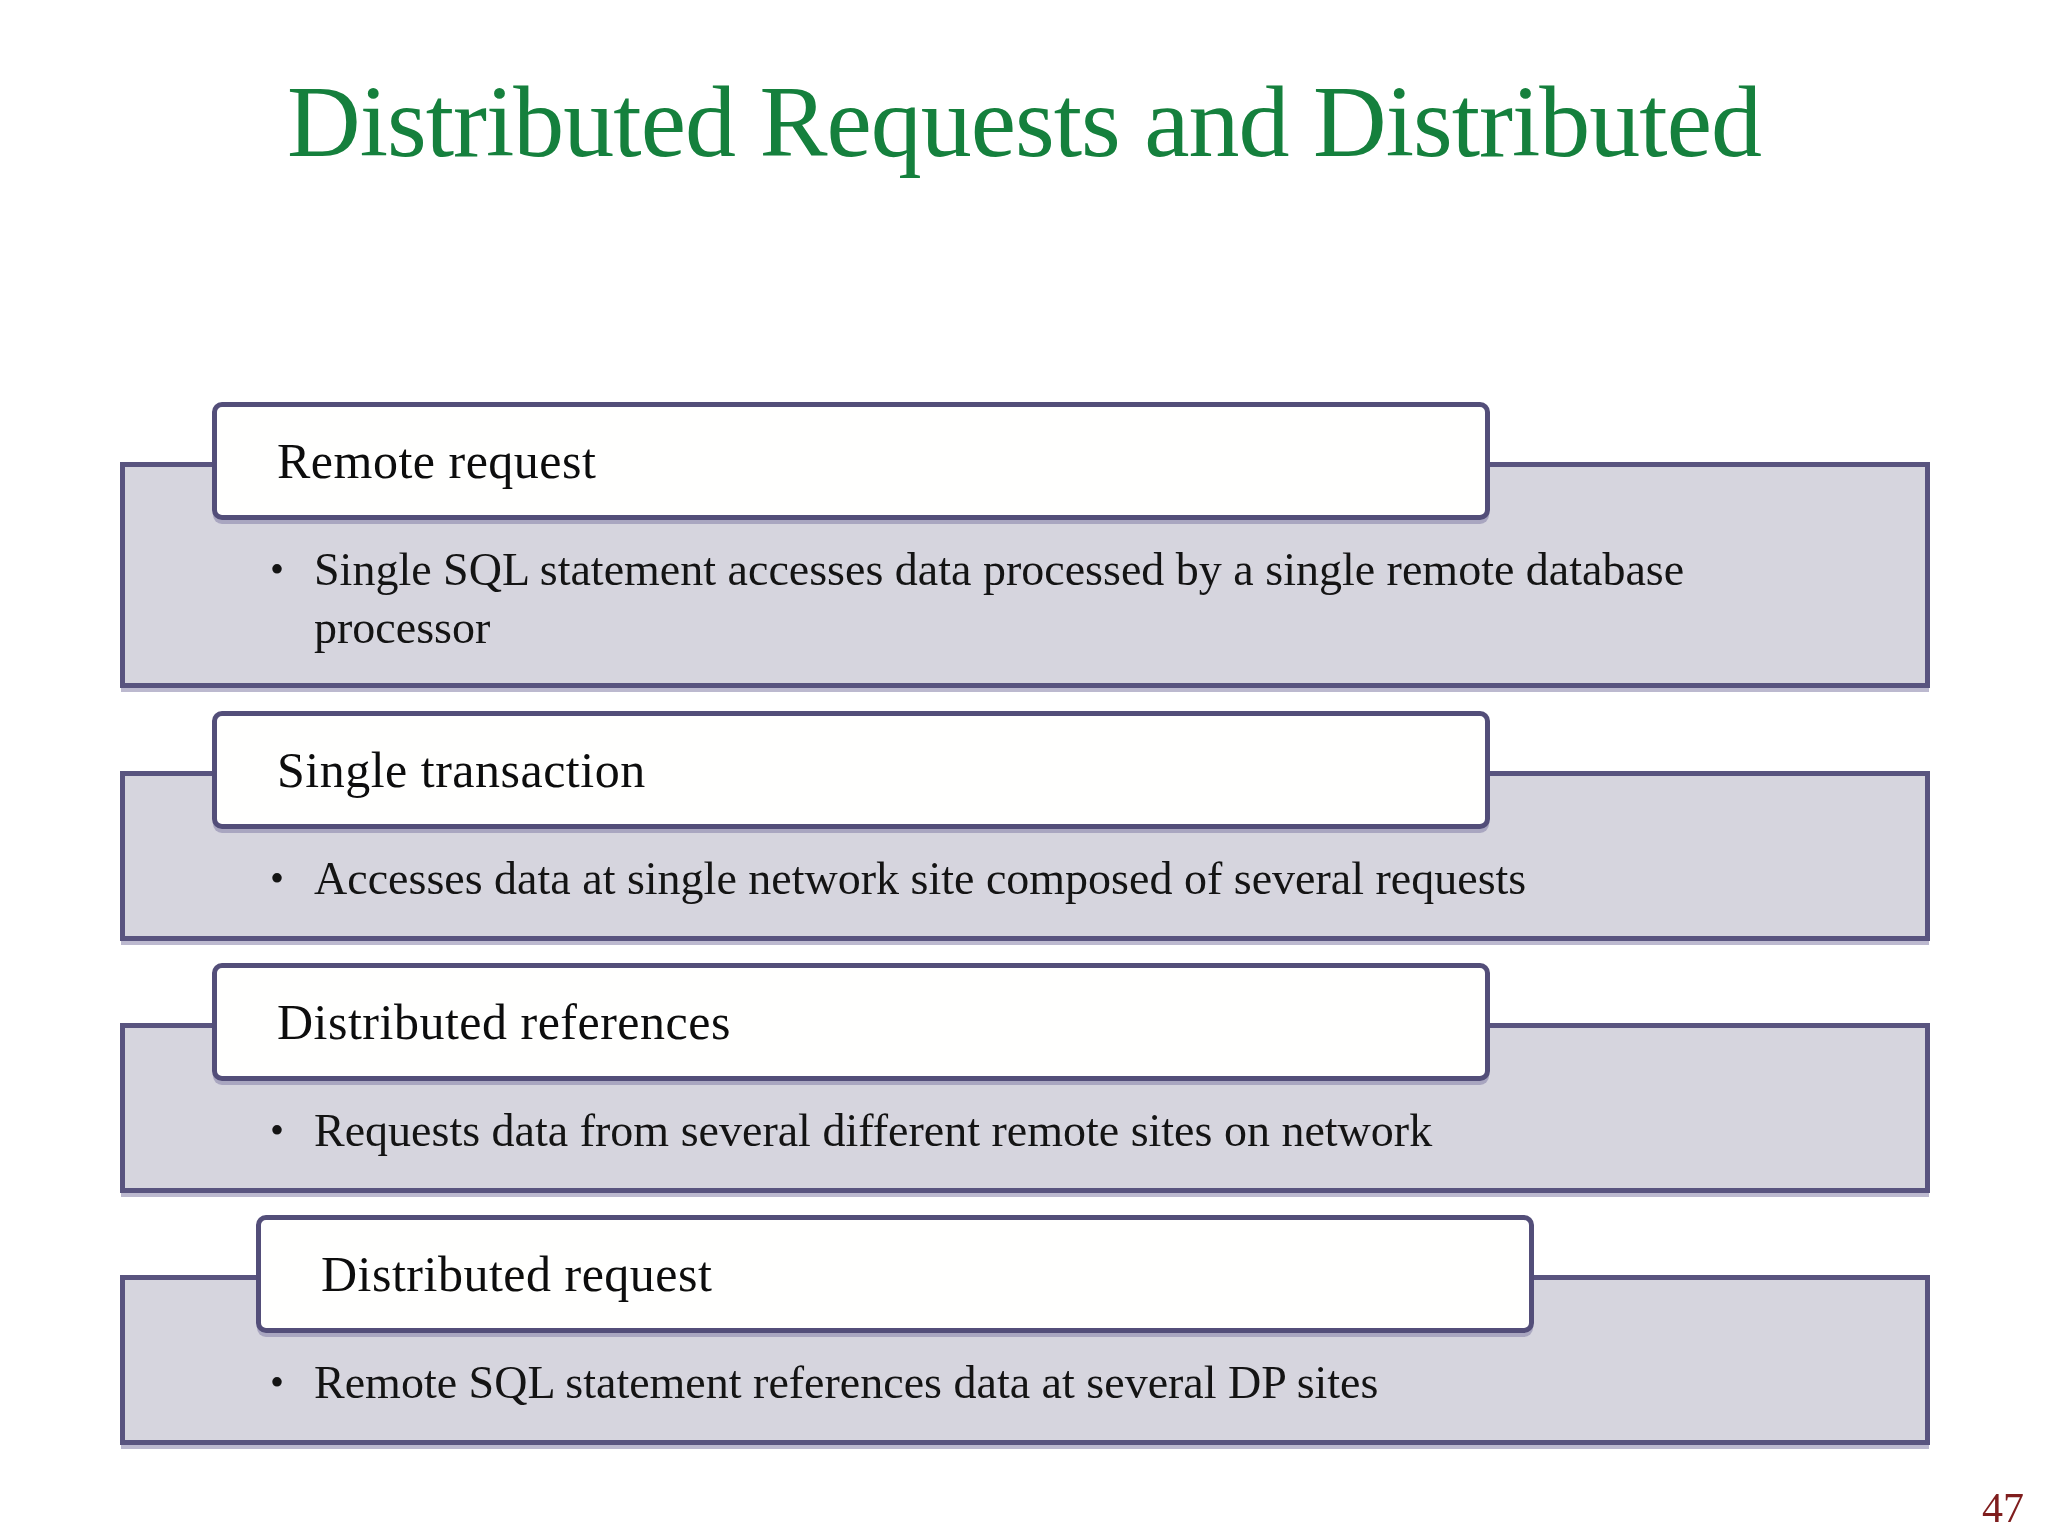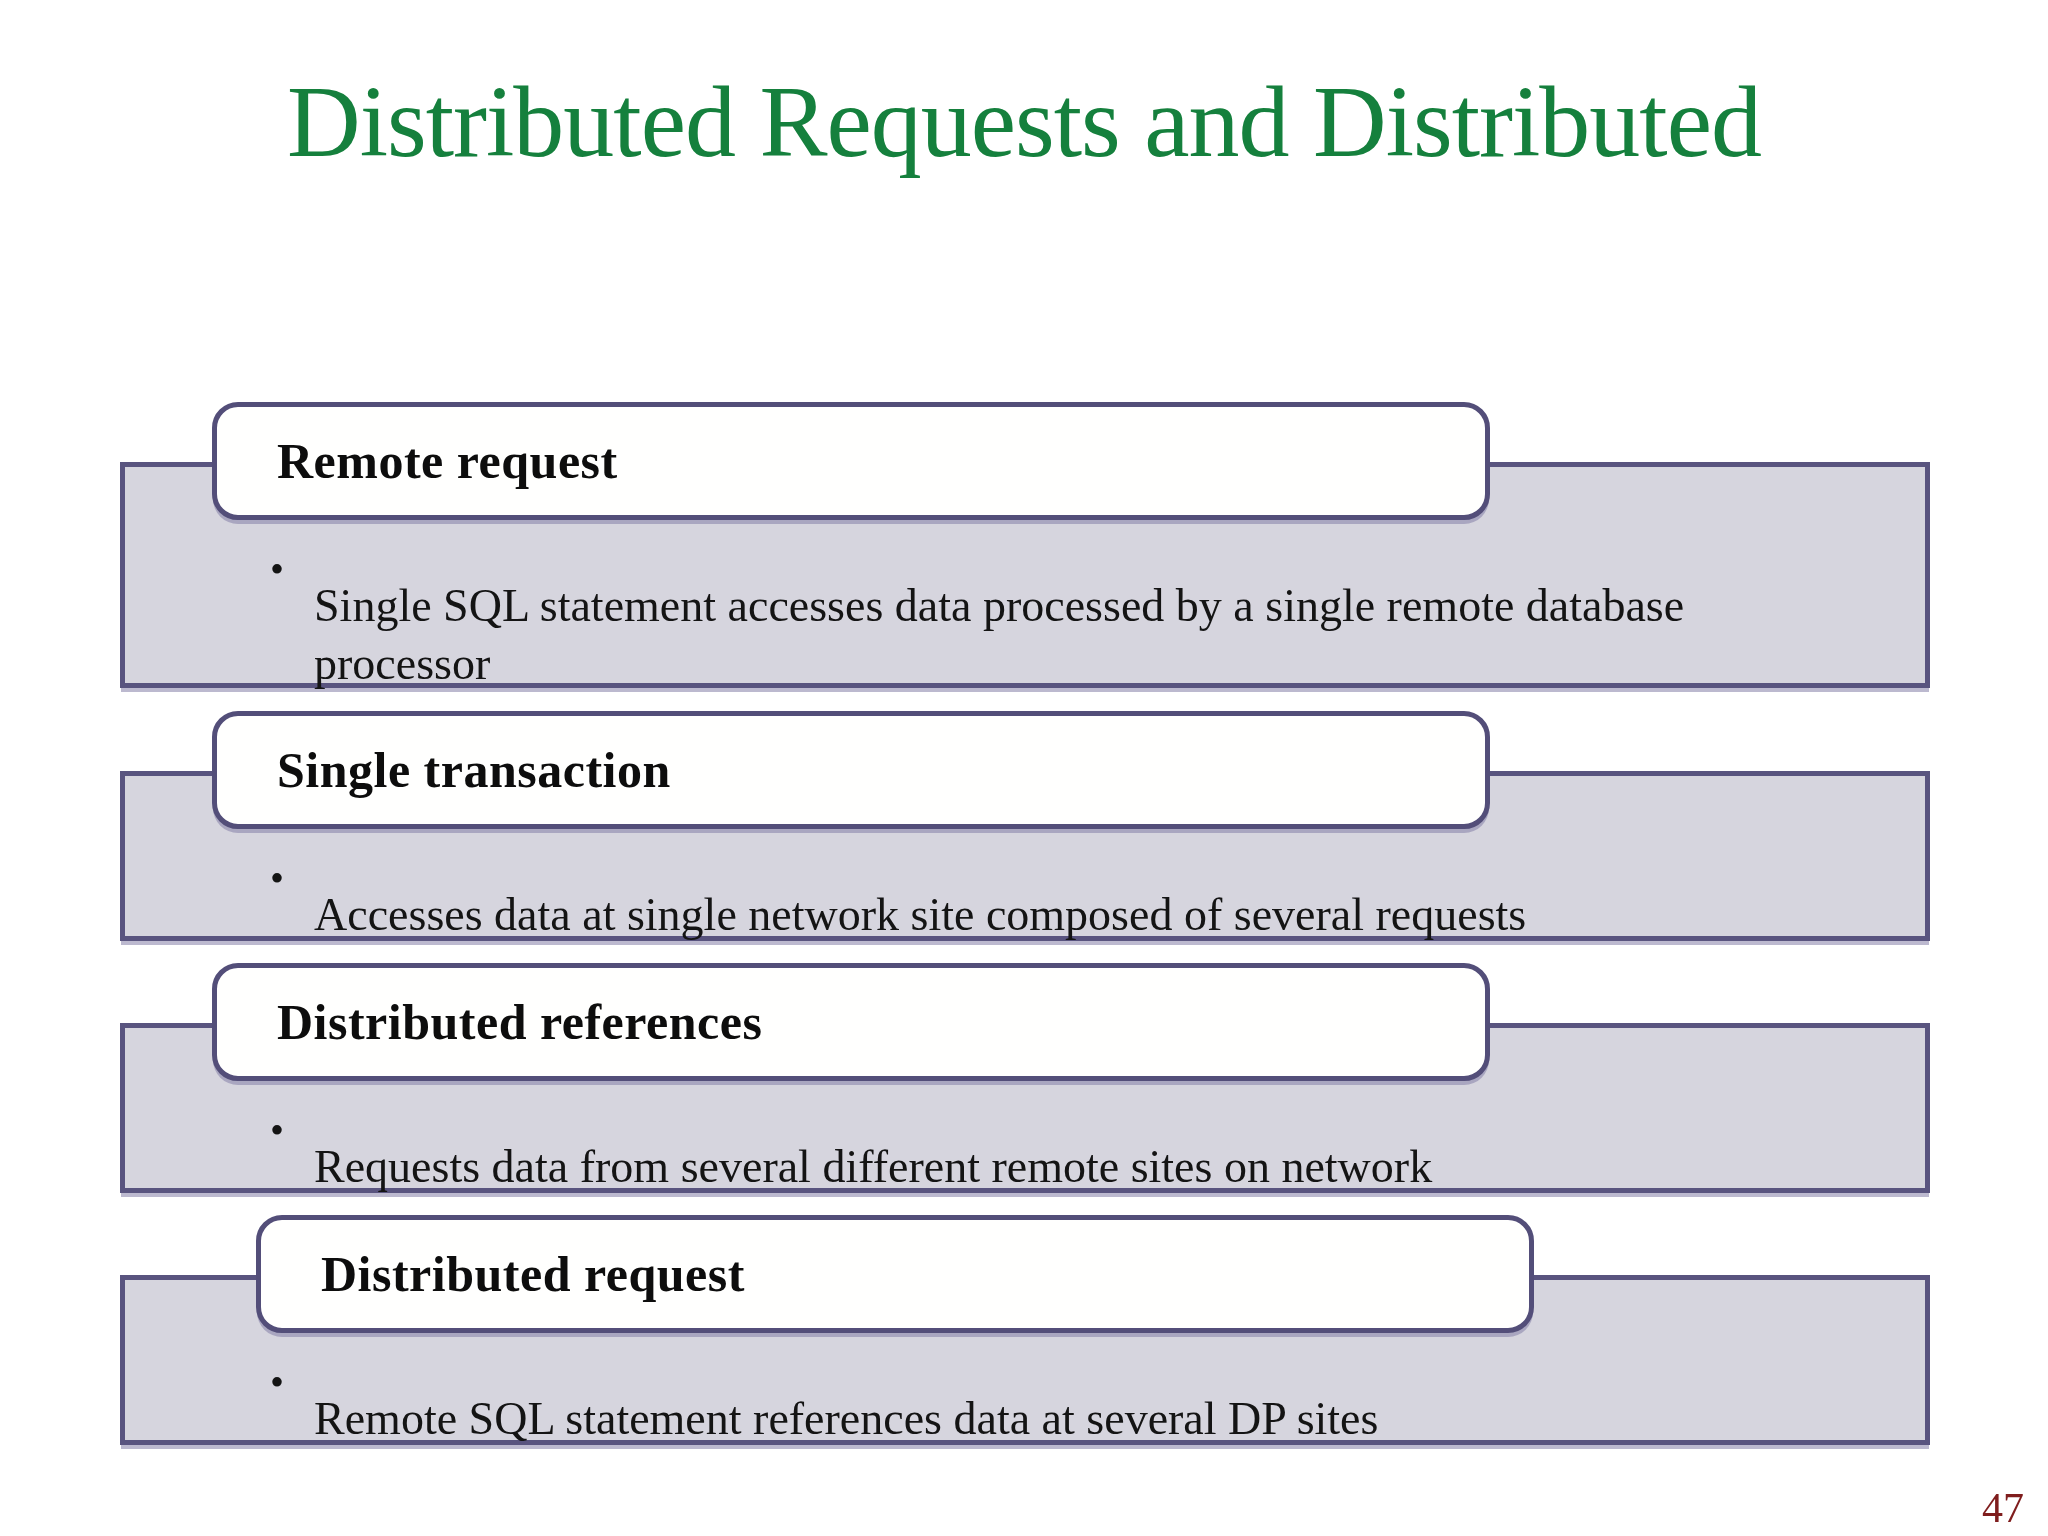--- a/index.html
+++ b/index.html
@@ -34,48 +34,48 @@
     box-shadow: 0 5px 0 -1px rgba(133, 128, 168, 0.55);
   }
   .header-tab {
     position: absolute;
     left: 212px;
     width: 1278px;
     height: 118px;
     box-sizing: border-box;
     background: #fffffe;
     border: 5px solid #534e79;
-    border-radius: 26px;
+    border-radius: 10px;
     box-shadow: 0 5px 0 -1px rgba(133, 128, 168, 0.55);
     display: flex;
     align-items: center;
     padding-left: 60px;
     font-size: 50px;
-    font-weight: bold;
+    font-weight: normal;
     color: #0d0d0d;
     letter-spacing: 0.5px;
     text-align: center;
   }
   .bullet-row {
     position: absolute;
     left: 145px;
     top: 74px;
     display: flex;
     align-items: flex-start;
     font-size: 46px;
     line-height: 1.26;
     color: #141414;
   }
   .bullet-dot {
     flex: 0 0 auto;
     margin-right: 30px;
     font-size: 40px;
     line-height: 58px;
   }
-  .bullet-text { max-width: 1480px; margin-top: 36px; }
+  .bullet-text { max-width: 1480px; }
   
   .g1 .header-tab { top: 402px; }
   .g1 .body-bar  { top: 462px; height: 226px; }
   .g2 .header-tab { top: 711px; }
   .g2 .body-bar  { top: 771px; height: 170px; }
   .g3 .header-tab { top: 963px; }
   .g3 .body-bar  { top: 1023px; height: 170px; }
   .g4 .header-tab { top: 1215px; margin-left: 44px; }
   .g4 .body-bar  { top: 1275px; height: 170px; }
   

